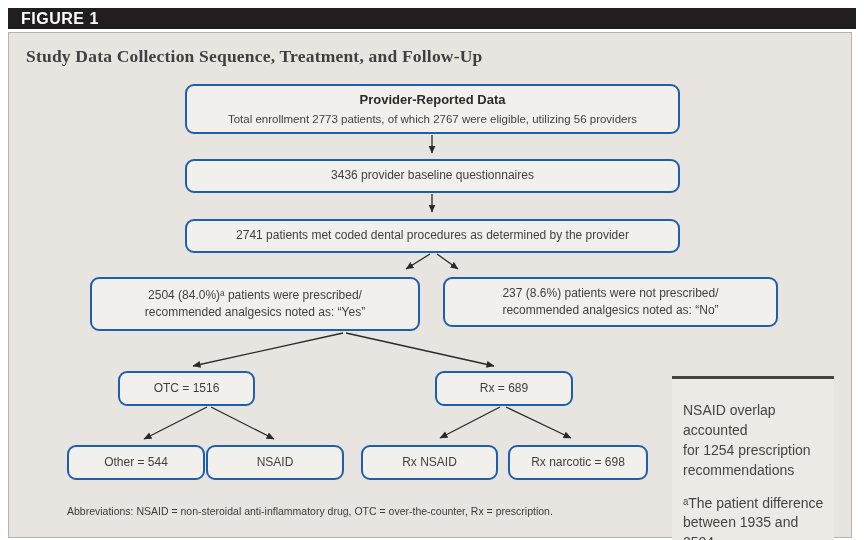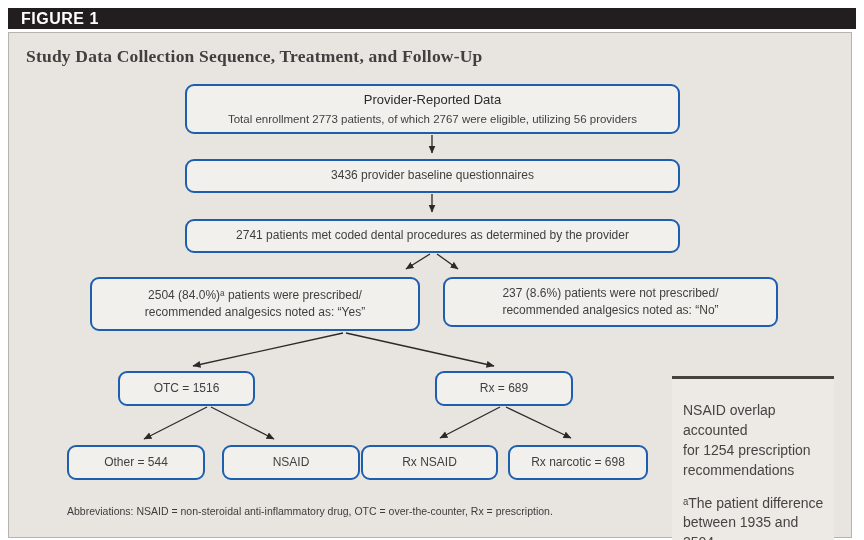--- a/index.html
+++ b/index.html
@@ -14,32 +14,32 @@
     border:1px solid #b7b3ad;}
 
   .fig-title{position:absolute;left:26px;top:46px;font-family:"Liberation Serif","DejaVu Serif",serif;
     font-weight:bold;font-size:17.5px;color:#404040;letter-spacing:.2px;}
 
   svg.arrows{position:absolute;left:0;top:0;width:864px;height:540px;pointer-events:none;z-index:1;}
 
   .node{position:absolute;box-sizing:border-box;background:#f2f0ec;border:2px solid #1d5fae;
     border-radius:9px;display:flex;flex-direction:column;align-items:center;justify-content:center;
     text-align:center;font-size:12px;line-height:1.45;color:#3f3f3f;z-index:2;white-space:pre-line;}
-  .node .heading{font-weight:normal;font-size:13px;color:#2b2b2b;margin-bottom:1px;}
+  .node .heading{font-weight:bold;font-size:13px;color:#2b2b2b;margin-bottom:1px;}
   .node .body{font-size:11.5px;color:#414141;}
 
   .node-a{left:185px;top:84px;width:495px;height:50px;}
   .node-b{left:185px;top:159px;width:495px;height:34px;}
   .node-c{left:185px;top:219px;width:495px;height:34px;}
   .node-d{left:90px;top:277px;width:330px;height:54px;}
   .node-e{left:443px;top:277px;width:335px;height:50px;}
   .node-otc{left:118px;top:371px;width:137px;height:35px;}
   .node-rx{left:435px;top:371px;width:138px;height:35px;}
   .node-other{left:67px;top:445px;width:138px;height:35px;}
-  .node-nsaid{left:222px;top:445px;width:138px;height:35px;}
+  .node-nsaid{left:206px;top:445px;width:138px;height:35px;}
   .node-rxnsaid{left:361px;top:445px;width:137px;height:35px;}
   .node-rxnarc{left:508px;top:445px;width:140px;height:35px;}
 
   .note-box{position:absolute;left:672px;top:356px;width:162px;height:178px;background:#edeae6;
     border-top:3px solid #45423f;box-sizing:border-box;padding:22px 6px 8px 11px;
     font-size:14px;line-height:1.42;color:#454442;z-index:2;margin-top:20px;}
   .note-box .para{white-space:pre-line;}
   .note-box .para + .para{margin-top:13px;}
 
   .abbrev{position:absolute;left:67px;top:505px;font-size:10.5px;color:#3c3c3c;z-index:2;}

